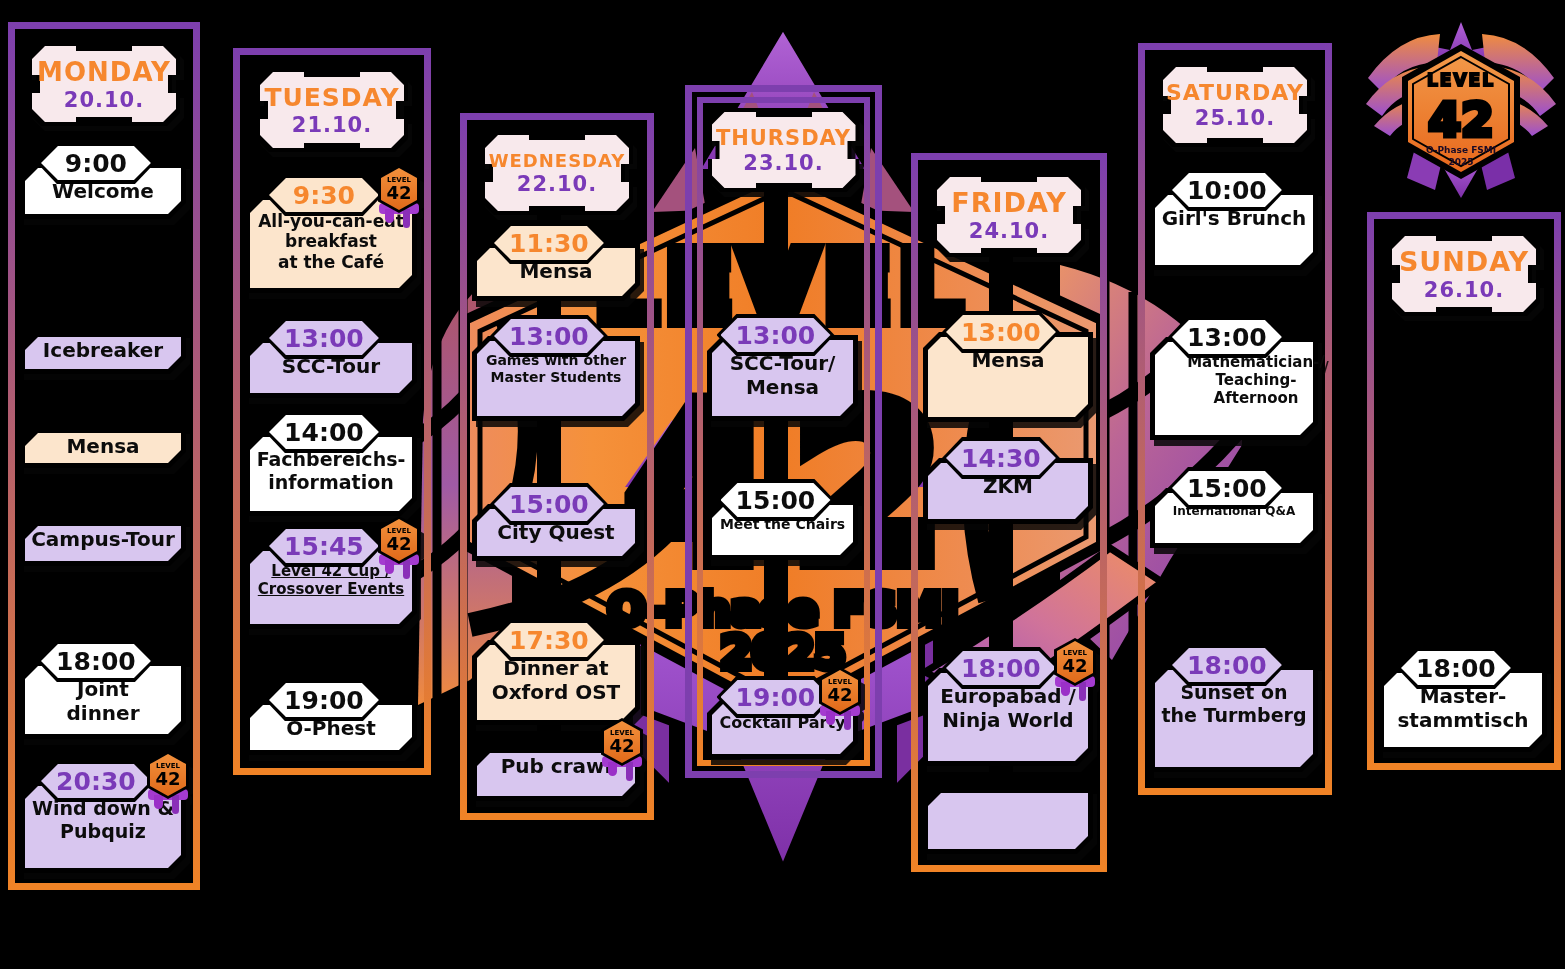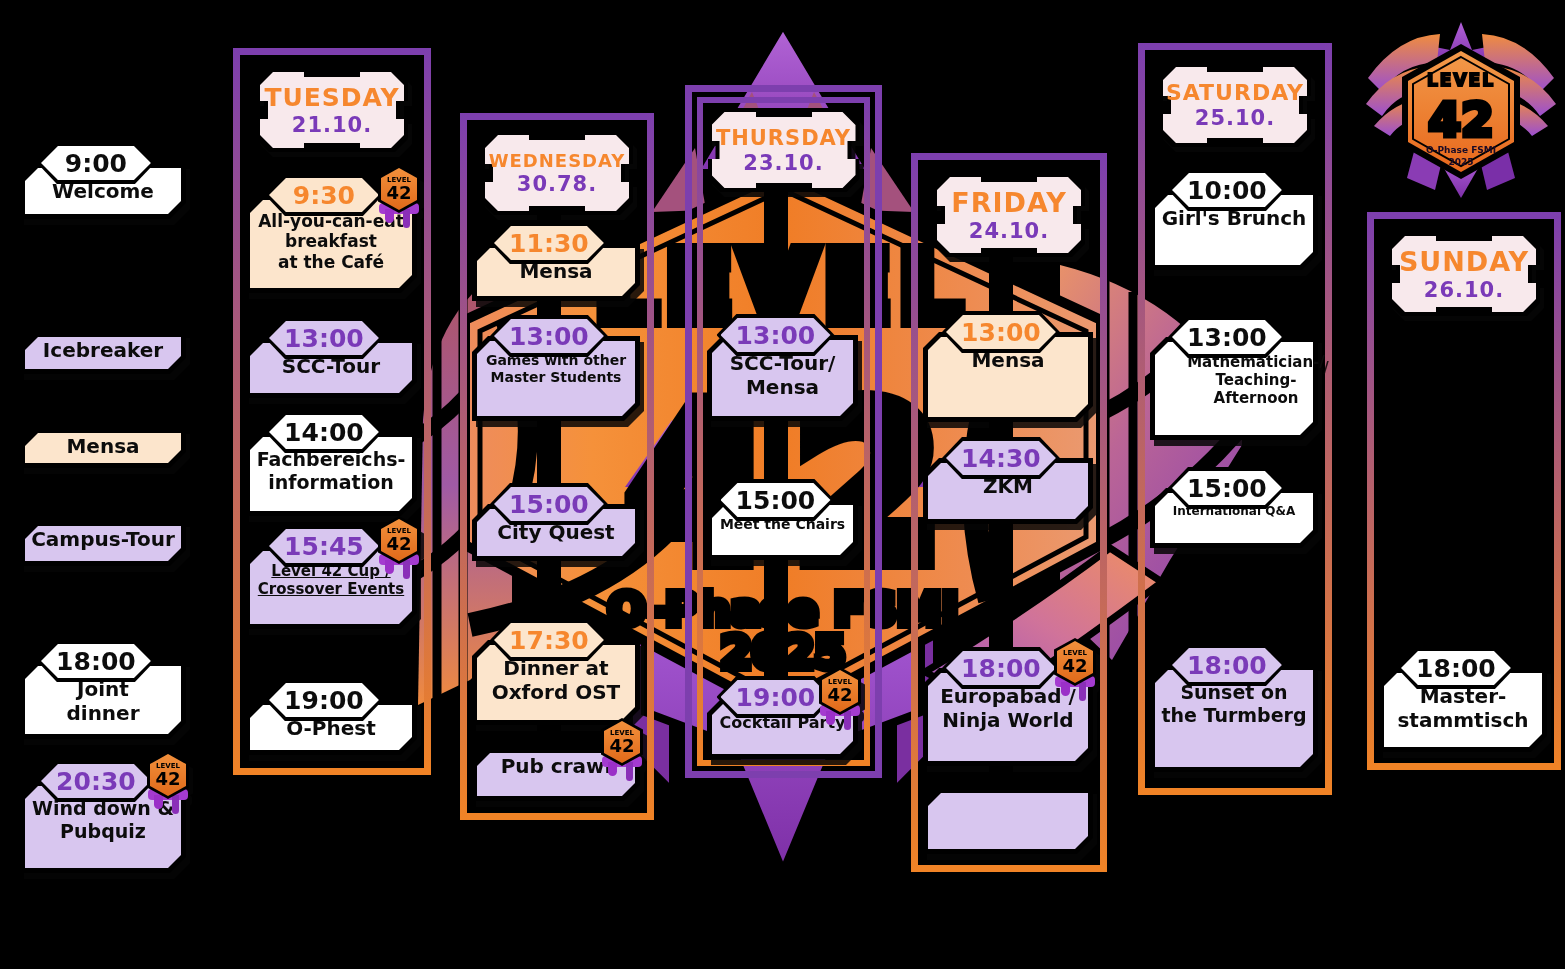--- a/index.html
+++ b/index.html
@@ -130,20 +130,36 @@
   <path d="M 925,672 Q 1025,612 1110,548 L 1162,582 Q 1065,655 988,704 Z" fill="url(#gBandR)" stroke="#000" stroke-width="7"></path>
 
   <text x="783" y="320" font-size="95" font-weight="bold" letter-spacing="10" text-anchor="middle" fill="#000" stroke="#000" stroke-width="16" font-family="DejaVu Sans,sans-serif">LEVEL</text>
   <text x="700" y="558" font-size="210" font-weight="bold" text-anchor="middle" fill="#000" stroke="#000" stroke-width="24" font-family="DejaVu Sans,sans-serif">4</text>
   <text x="868" y="558" font-size="210" font-weight="bold" text-anchor="middle" fill="#000" stroke="#000" stroke-width="24" font-family="DejaVu Sans,sans-serif">2</text>
   <text x="783" y="625" font-size="45" font-weight="bold" text-anchor="middle" fill="#000" stroke="#000" stroke-width="8" font-family="DejaVu Sans,sans-serif">O-Phase FSMI</text>
   <text x="783" y="668" font-size="45" font-weight="bold" text-anchor="middle" fill="#000" stroke="#000" stroke-width="8" font-family="DejaVu Sans,sans-serif">2025</text>
 </svg>
 
 <div id="columns">
+      <div class="col" style="left: 8px; top: 22px; width: 192px; height: 868px; --bt: #7d3fae; --bb: #f08326;">
+        <div class="edge edge-top"></div>
+        <div class="edge edge-right"></div>
+        <div class="edge edge-bottom"></div>
+        <div class="edge edge-left"></div>
+        <div class="ticket" style="top: 20px;">
+          <div class="tickO"></div>
+          <div class="tickI"></div>
+    <div class="ttab t"></div>
+    <div class="ttab b"></div>
+    <div class="tickTxt">
+            <span class="dayname fit" style="font-size: 26px;">MONDAY</span>
+    <span class="daydate">20.10.</span>
+          </div>
+        </div>
+      </div>
       <div class="event has-time" style="left: 20px; top: 163px; width: 166px; height: 56px; --fill: #ffffff; --tfill: #ffffff; --tcol: #0d0d0d;">
         <div class="cardO"></div>
       <div class="cardI"></div>
       <div class="ctext">
           <span class="ct fit">Welcome</span>
         </div>
         <div class="tbadge">
         <div class="tbO"></div>
           <div class="tbI"></div>
         <div class="ttime">9:00</div>
@@ -311,21 +327,21 @@
         <div class="edge edge-right"></div>
         <div class="edge edge-bottom"></div>
         <div class="edge edge-left"></div>
         <div class="ticket" style="top: 18px;">
           <div class="tickO"></div>
           <div class="tickI"></div>
     <div class="ttab t"></div>
     <div class="ttab b"></div>
     <div class="tickTxt">
             <span class="dayname fit" style="font-size: 18px;">WEDNESDAY</span>
-    <span class="daydate">30.78.</span>
+    <span class="daydate">22.10.</span>
           </div>
         </div>
       </div>
       <div class="connector" style="left: 537px; top: 211px; height: 42px;"></div>
       <div class="event has-time" style="left: 472px; top: 243px; width: 168px; height: 58px; --fill: #fce5cc; --tfill: #fce5cc; --tcol: #f6872e;">
         <div class="cardO"></div>
       <div class="cardI"></div>
       <div class="ctext">
           <span class="ct fit">Mensa</span>
         </div>

